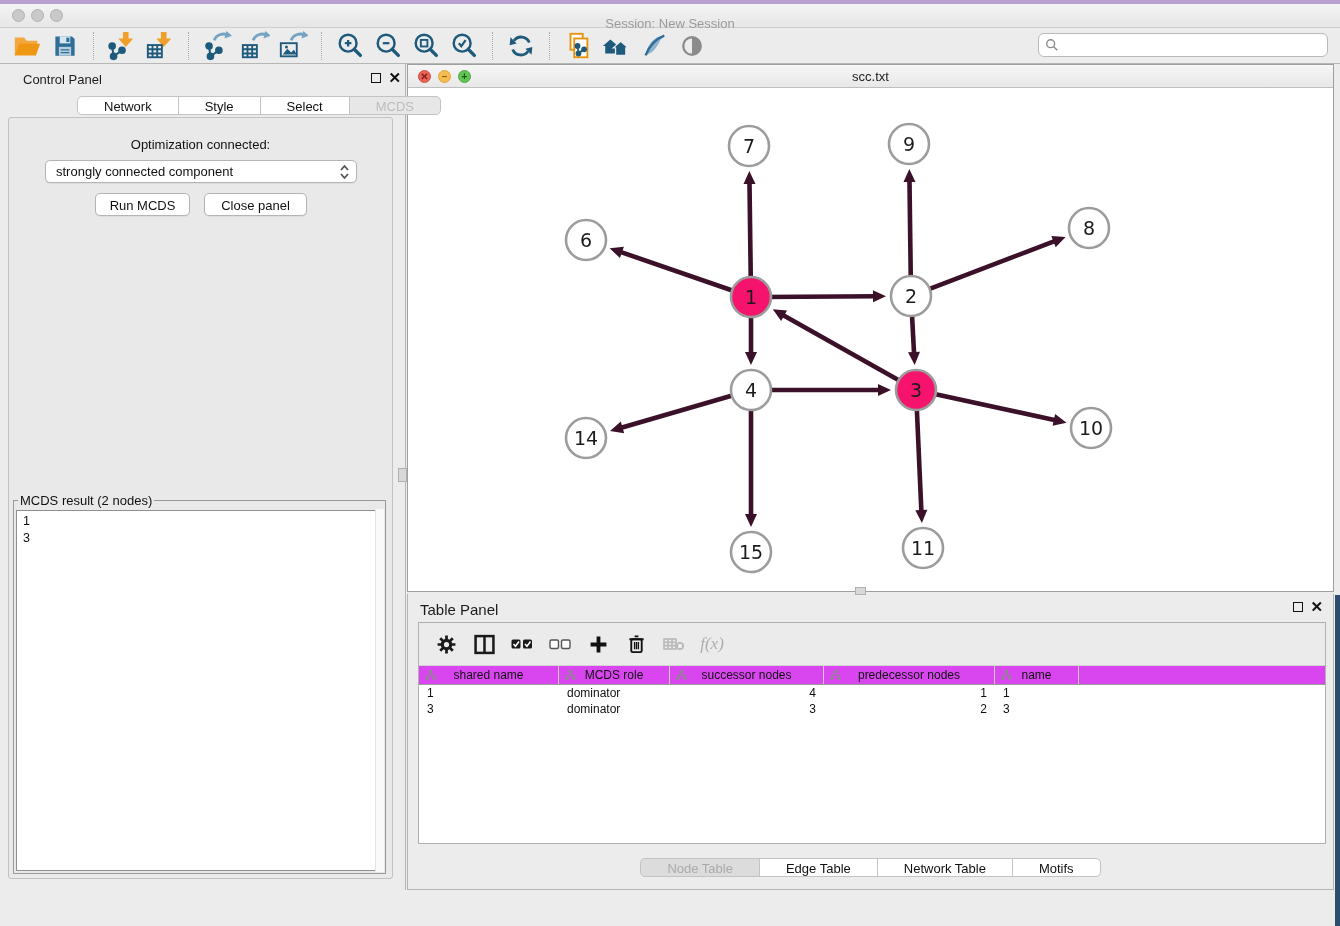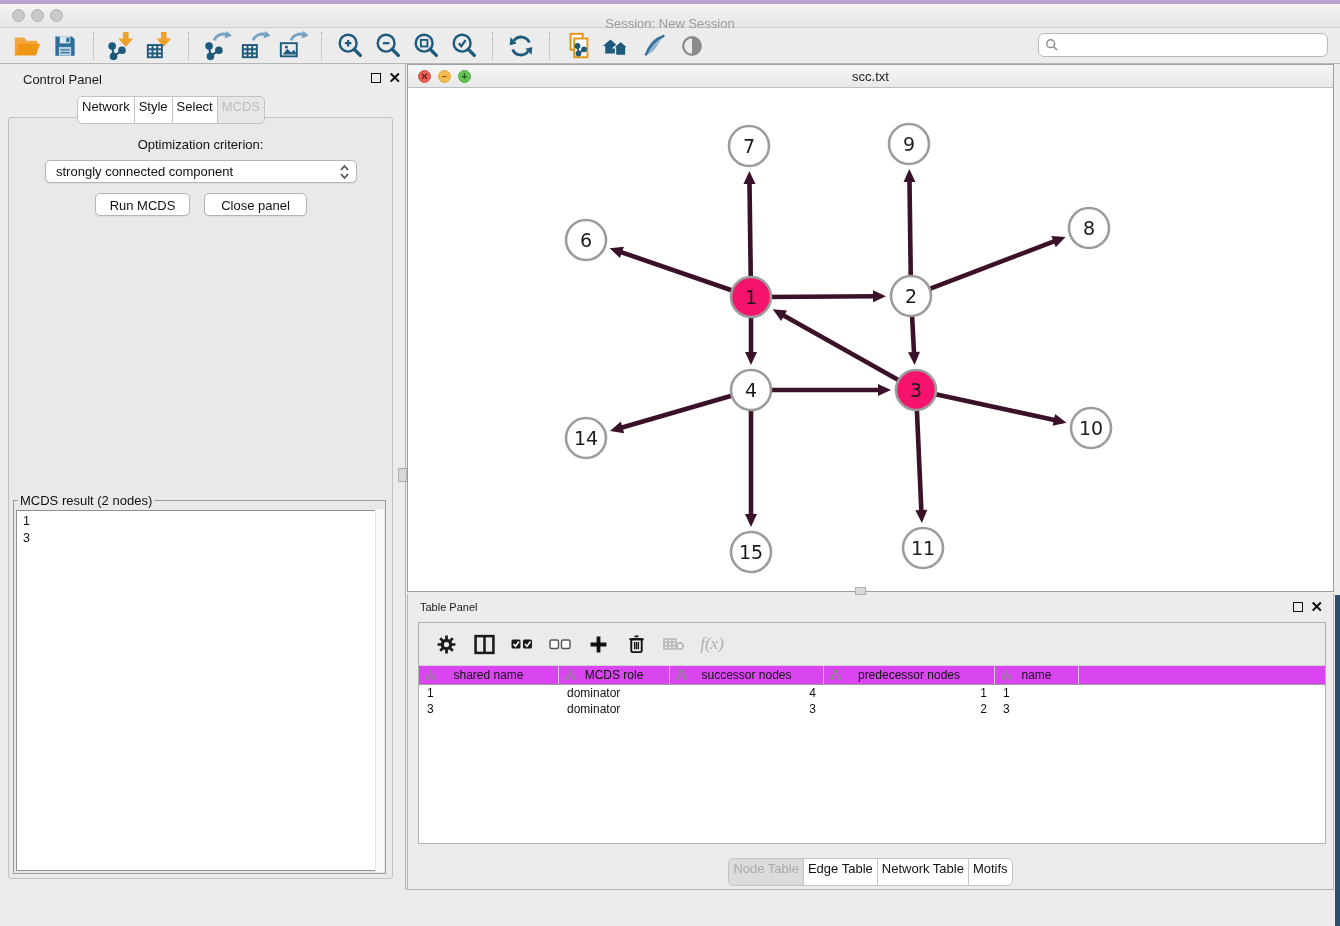--- a/index.html
+++ b/index.html
@@ -27,22 +27,22 @@
 
   
   .cp-header { position:absolute; left:9px; top:64px; width:400px; height:32px; }
   .cp-title { position:absolute; left:14px; top:8px; font-size:13px; color:#1c1c1c; }
   .float-ico { display:inline-block; width:10px; height:10px; border:1.6px solid #111; }
   .close-ico { font-size:15px; font-weight:bold; color:#111; line-height:10px; }
   .cp-float { position:absolute; right:28px; top:9px; }
   .cp-close { position:absolute; right:8px; top:9px; }
 
   .tabs-row { display:flex; }
-  .tab { background:#fff; border:1px solid #c3c3c3; margin-left:-1px; height:28px; line-height:19px;
-         font-size:13px; padding:0 4px; color:#111; }
+  .tab { background:#fff; border:1px solid #c3c3c3; margin-left:-1px; height:19px; line-height:19px;
+         font-size:13px; padding:0 26px; color:#111; }
   .tab:first-child { border-radius:5px 0 0 5px; margin-left:0; }
   .tab:last-child { border-radius:0 5px 5px 0; }
   .tab.active { background:#e7e7e7; color:#bdbdbd; }
   .cp-tabs { position:absolute; left:77px; top:96px; z-index:3; }
 
   .cp-body { position:absolute; left:8px; top:117px; width:385px; height:762px;
              background:#e9e9e9; border:1px solid #c2c2c2; border-radius:3px; }
   .opt-label { position:absolute; left:0; top:19px; width:100%; text-align:center; font-size:13px; color:#111; }
   .dropdown { position:absolute; left:36px; top:42px; width:312px; height:23px; background:#fff;
               border:1px solid #b4b4b4; border-radius:5px; font-size:13px; line-height:21px;
@@ -76,21 +76,21 @@
   .light { position:absolute; top:5px; width:13px; height:13px; border-radius:50%; font-size:10px;
            font-weight:bold; text-align:center; line-height:12px; }
   .light.red { left:10px; background:#ee6156; border:1px solid #ce5147; color:#7d2017; }
   .light.yellow { left:30px; background:#f5bd4f; border:1px solid #dda83d; color:#8a6016; }
   .light.green { left:50px; background:#61c455; border:1px solid #54a843; color:#1d5c17; }
   .net-canvas { position:relative; width:925px; height:503px; background:#fff; }
 
   
   .table-panel { position:absolute; left:407px; top:594px; width:927px; height:296px; background:#ececec;
                  border:1px solid #b5b5b5; border-top:none; }
-  .tp-title { position:absolute; left:12px; top:7px; font-size:11px; color:#1c1c1c; }
+  .tp-title { position:absolute; left:12px; top:7px; font-size:15px; color:#1c1c1c; }
   .tp-float { position:absolute; right:30px; top:8px; }
   .tp-close { position:absolute; right:10px; top:8px; }
   .tp-box { position:absolute; left:10px; top:28px; width:908px; height:222px; background:#fff;
             border:1px solid #b0b0b0; }
   .tp-toolbar { height:43px; background:#ebebeb; border-bottom:1px solid #d2d2d2; display:flex;
                 align-items:center; padding-left:14px; }
   .tpi { width:26px; height:26px; display:flex; align-items:center; justify-content:center; margin-right:12px; }
   .fx { font-family:Liberation Serif, serif; font-style:italic; font-size:17px; color:#aeaeae; }
   .tp-headrow { display:flex; height:19px; background:#d946ef; border-bottom:1px solid #9c9c9c; }
   .th { position:relative; display:flex; align-items:center; justify-content:center; gap:4px;
@@ -281,21 +281,21 @@
     <span class="cp-float float-ico"></span>
     <span class="cp-close close-ico">✕</span>
   </div>
   <div class="cp-tabs tabs-row">
       <div class="tab">Network</div>
       <div class="tab">Style</div>
       <div class="tab">Select</div>
       <div class="tab active">MCDS</div>
     </div>
   <div class="cp-body">
-    <div class="opt-label">Optimization criterion:</div>
+    <div class="opt-label">Optimization connected:</div>
     <div class="dropdown">
       <span>strongly connected component</span>
       <span class="dd-arrows"><svg width="9" height="16" viewBox="0 0 9 16">
             <path d="M1 6l3.5-4L8 6" fill="none" stroke="#555" stroke-width="1.8"></path>
             <path d="M1 10l3.5 4L8 10" fill="none" stroke="#555" stroke-width="1.8"></path>
           </svg></span>
     </div>
     <button class="mac-btn" style="left:86px; top:75px; width:95px;">Run MCDS</button>
     <button class="mac-btn" style="left:195px; top:75px; width:103px;">Close panel</button>
     <fieldset class="result-fieldset">

